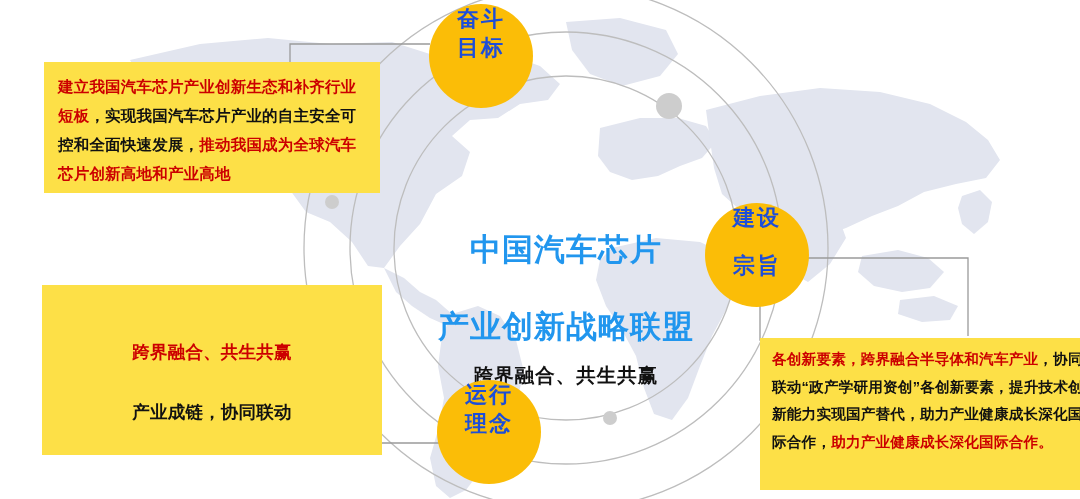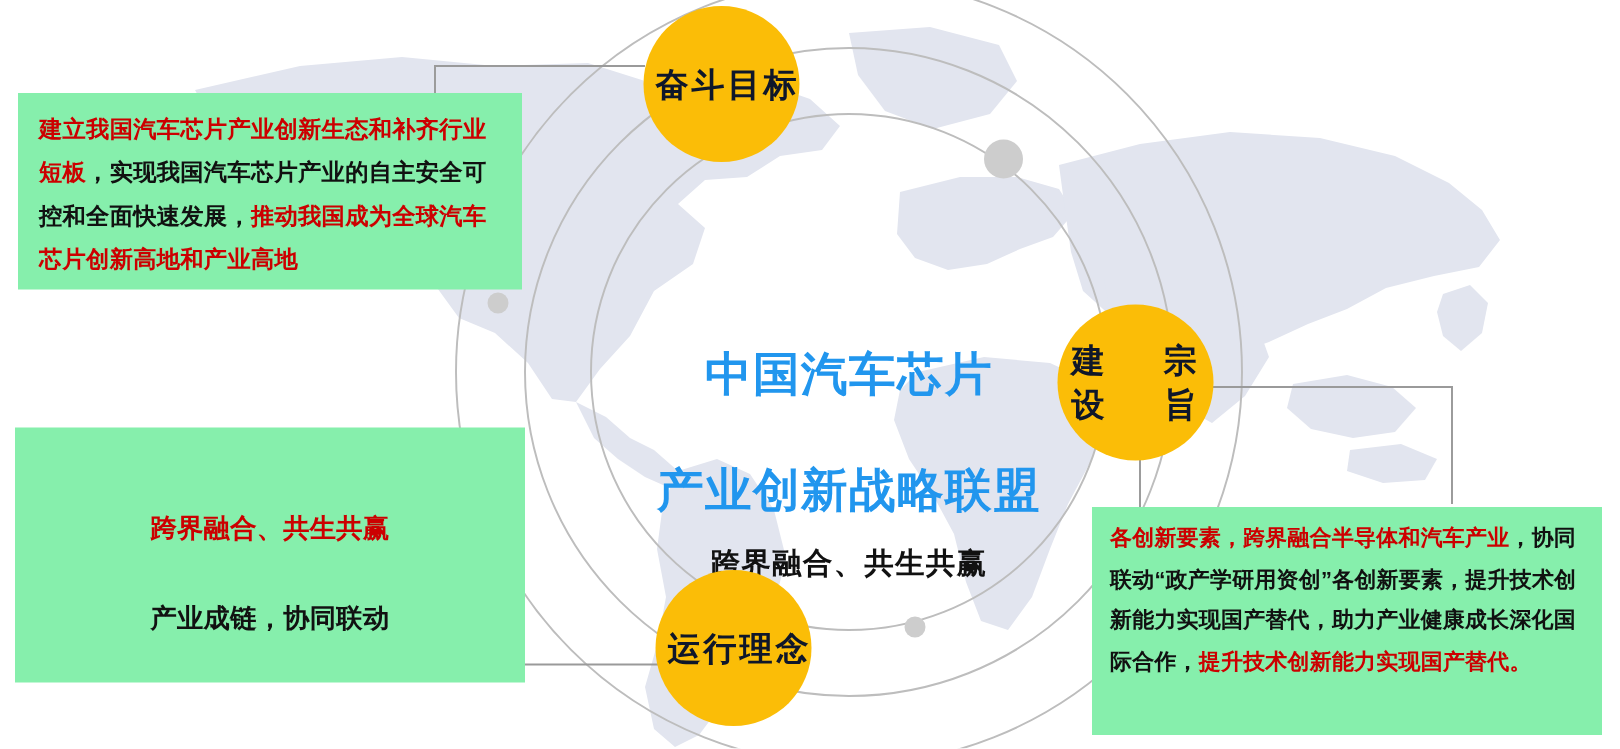--- a/index.html
+++ b/index.html
@@ -31,24 +31,25 @@
   #connectors{
     position:absolute;inset:0;
     width:1080px;height:499px;
     pointer-events:none;
   }
   #connectors svg{display:block;width:100%;height:100%;}
 
   
   .panel{
     position:absolute;
-    background:#86efac;
+    background:#fde047;
     box-sizing:border-box;
     font-weight:bold;
     letter-spacing:0.2px;
+    margin-left:32px;
   }
   .panel p{margin:0;}
 
   #panel-goal{
     left:12px;top:62px;width:336px;height:131px;
     padding:10px 14px 0 14px;
     font-size:15.5px;line-height:29px;
     color:#111;
   }
   #panel-concept{
@@ -95,25 +96,25 @@
     margin-top:16px;
     letter-spacing:1px;
     white-space:nowrap;
   }
 
   
   .bubble{
     position:absolute;
     border-radius:50%;
     background:#fbbd07;
-    color:#0f172a;
+    color:#1d4ed8;
     display:flex;
-    flex-direction:row;
+    flex-direction:column;
     align-items:center;
-    justify-content:flex-end;
+    justify-content:flex-start;
     font-weight:bold;
     font-size:22px;
     line-height:29px;
     letter-spacing:2px;
     text-align:center;
   }
   .bubble span{display:block;}
 
   #bubble-goal{left:429px;top:4px;width:104px;height:104px;}
   #bubble-purpose{left:705px;top:203px;width:104px;height:104px;gap:19px;}
@@ -197,21 +198,21 @@
   <div class="panel" id="panel-goal">
     <p><span class="rd">建立我国汽车芯片产业创新生态和补齐</span><span class="rd">行业短板</span><span class="bk">，实现我国汽车芯片产业的自主安全可控和全面快速发展，</span><span class="rd">推动我国成为全球汽车芯片创新高地和产业高地</span></p>
   </div>
 
   <div class="panel" id="panel-concept">
     <p class="concept-red">跨界融合、共生共赢</p>
     <p class="concept-black">产业成链，协同联动</p>
   </div>
 
   <div class="panel" id="panel-purpose">
-    <p><span class="rd">各创新要素，跨界融合半导体和汽车产业</span><span class="bk">，协同联动“政产学研用资创”各创新要素，提升技术创新能力实现国产替代，助力产业健康成长深化国际合作，</span><span class="rd">提升技术创新能力实现国产替代。</span></p>
+    <p><span class="rd">各创新要素，跨界融合半导体和汽车产业</span><span class="bk">，协同联动“政产学研用资创”各创新要素，提升技术创新能力实现国产替代，助力产业健康成长深化国际合作，</span><span class="rd">助力产业健康成长深化国际合作。</span></p>
   </div>
 
   <div id="center-title">
     <div class="t-main">中国汽车芯片</div>
     <div class="t-main">产业创新战略联盟</div>
     <div class="t-sub">跨界融合、共生共赢</div>
   </div>
 
   <div class="bubble" id="bubble-goal">
     <span>奋斗</span>

